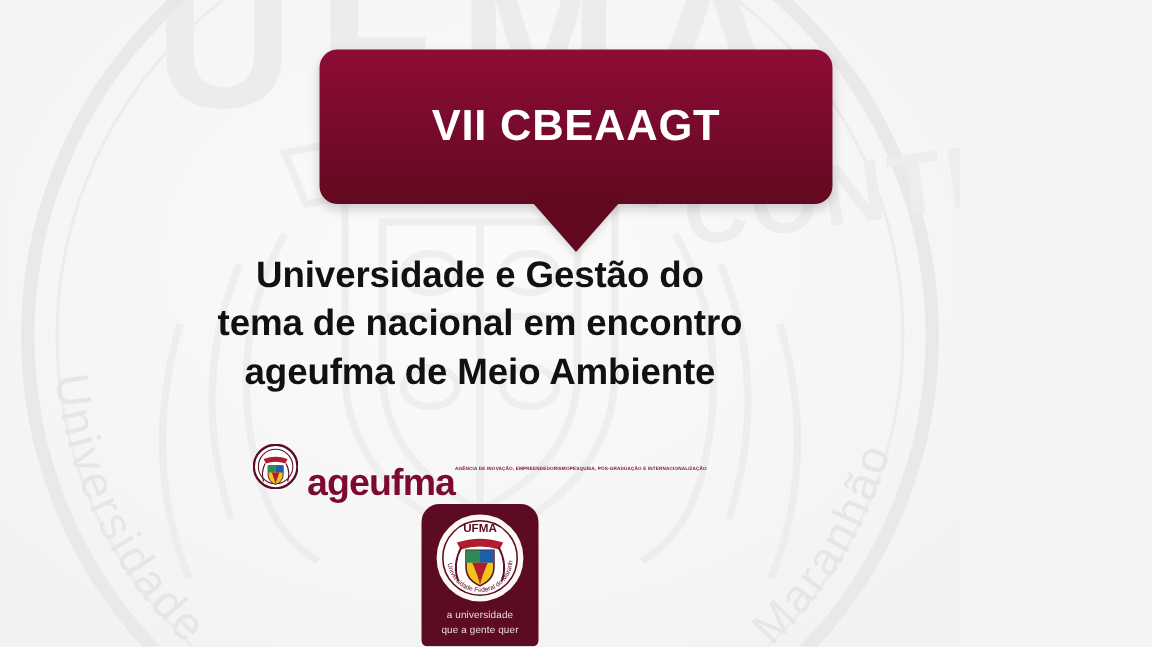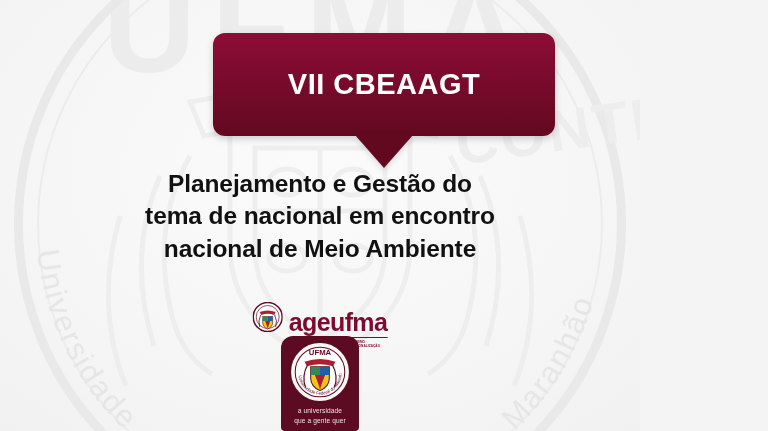--- a/index.html
+++ b/index.html
@@ -104,21 +104,21 @@
   #headline div { white-space:nowrap; }
 
   
   #ageufma {
     position:absolute;
     left:50%; top:286px; transform:translateX(-50%);
     display:flex; align-items:center; gap:6px;
   }
   #age-crest { width:30px; height:30px; flex:0 0 30px; }
   #age-crest svg { width:100%; height:100%; display:block; }
-  #age-text { display:flex; flex-direction:column;margin-top:24px; }
+  #age-text { display:flex; flex-direction:row;margin-top:24px; }
   #age-word {
     font-size:25px; font-weight:bold; color:#7d0b2f;
     line-height:1; letter-spacing:-.6px;
   }
   #age-rule { height:1px; background:#7d0b2f; margin:2px 0 1.5px 0; }
   #age-sub {
     font-size:3.1px; color:#7d0b2f; line-height:1.35;
     letter-spacing:.1px; font-weight:bold; text-transform:uppercase;
     white-space:nowrap;
   }
@@ -198,23 +198,23 @@
   <div class="wm wm-side-word">CONTE</div>
 
   <div id="bubble-wrap">
     <div id="bubble">
       <span id="bubble-title">VII CBEAAGT</span>
     </div>
     <div id="bubble-tail"></div>
   </div>
 
   <div id="headline">
-    <div>Planejamento e Gestão do</div>
+    <div>Universidade e Gestão do</div>
     <div>tema de nacional em encontro</div>
-    <div>nacional de Meio Ambiente</div>
+    <div>ageufma de Meio Ambiente</div>
   </div>
 
   <div id="ageufma">
     <div id="age-crest">
       <svg viewBox="0 0 60 60">
         <circle cx="30" cy="30" r="29" fill="#ffffff" stroke="#5c0b22" stroke-width="3"></circle>
         <circle cx="30" cy="30" r="23" fill="#fdfdfd" stroke="#5c0b22" stroke-width="1.4"></circle>
         <path d="M14 20 q16 -6 32 0 l-3 6 q-13 -5 -26 0 z" fill="#b01e2e"></path>
         <path d="M20 29 h20 v12 q0 9 -10 13 q-10 -4 -10 -13 z" fill="#f0c419" stroke="#5c0b22" stroke-width="1.2"></path>
         <path d="M20 29 h10 v9 h-10 z" fill="#2e8b57"></path>

